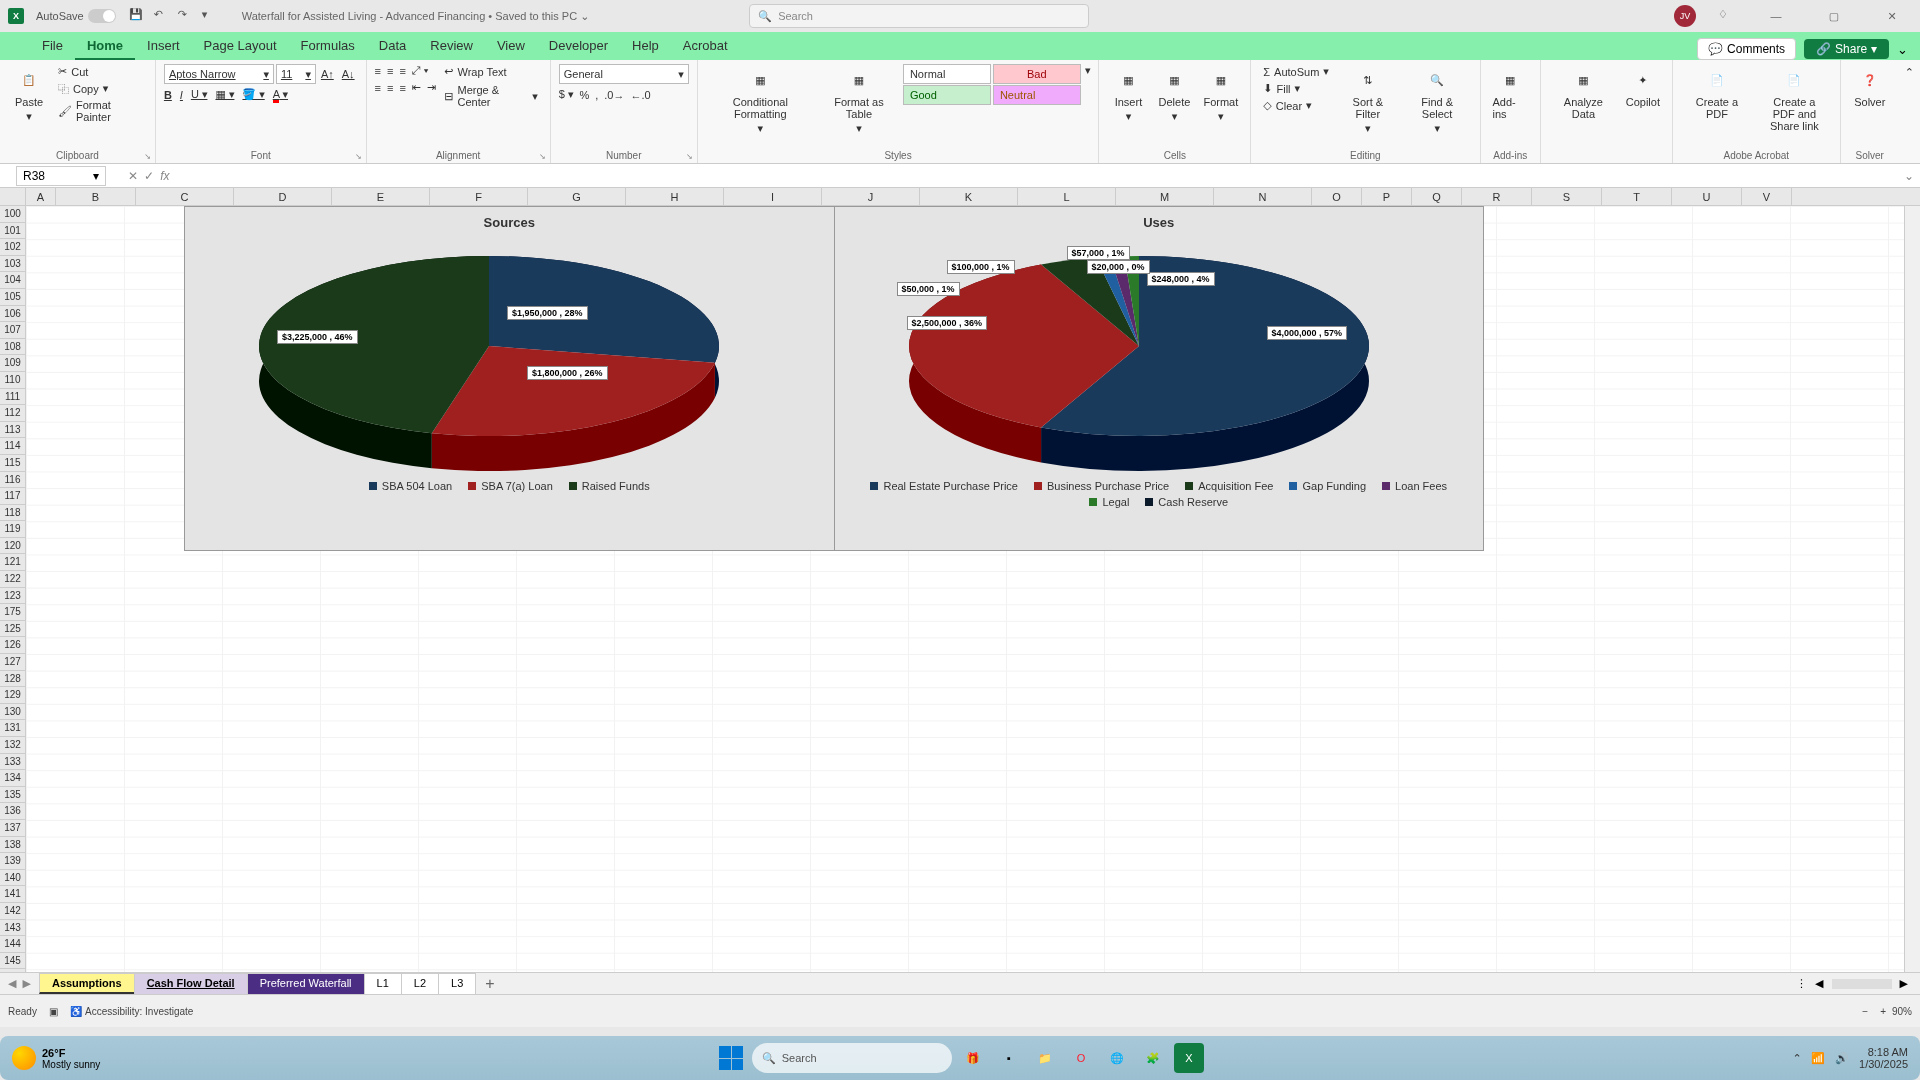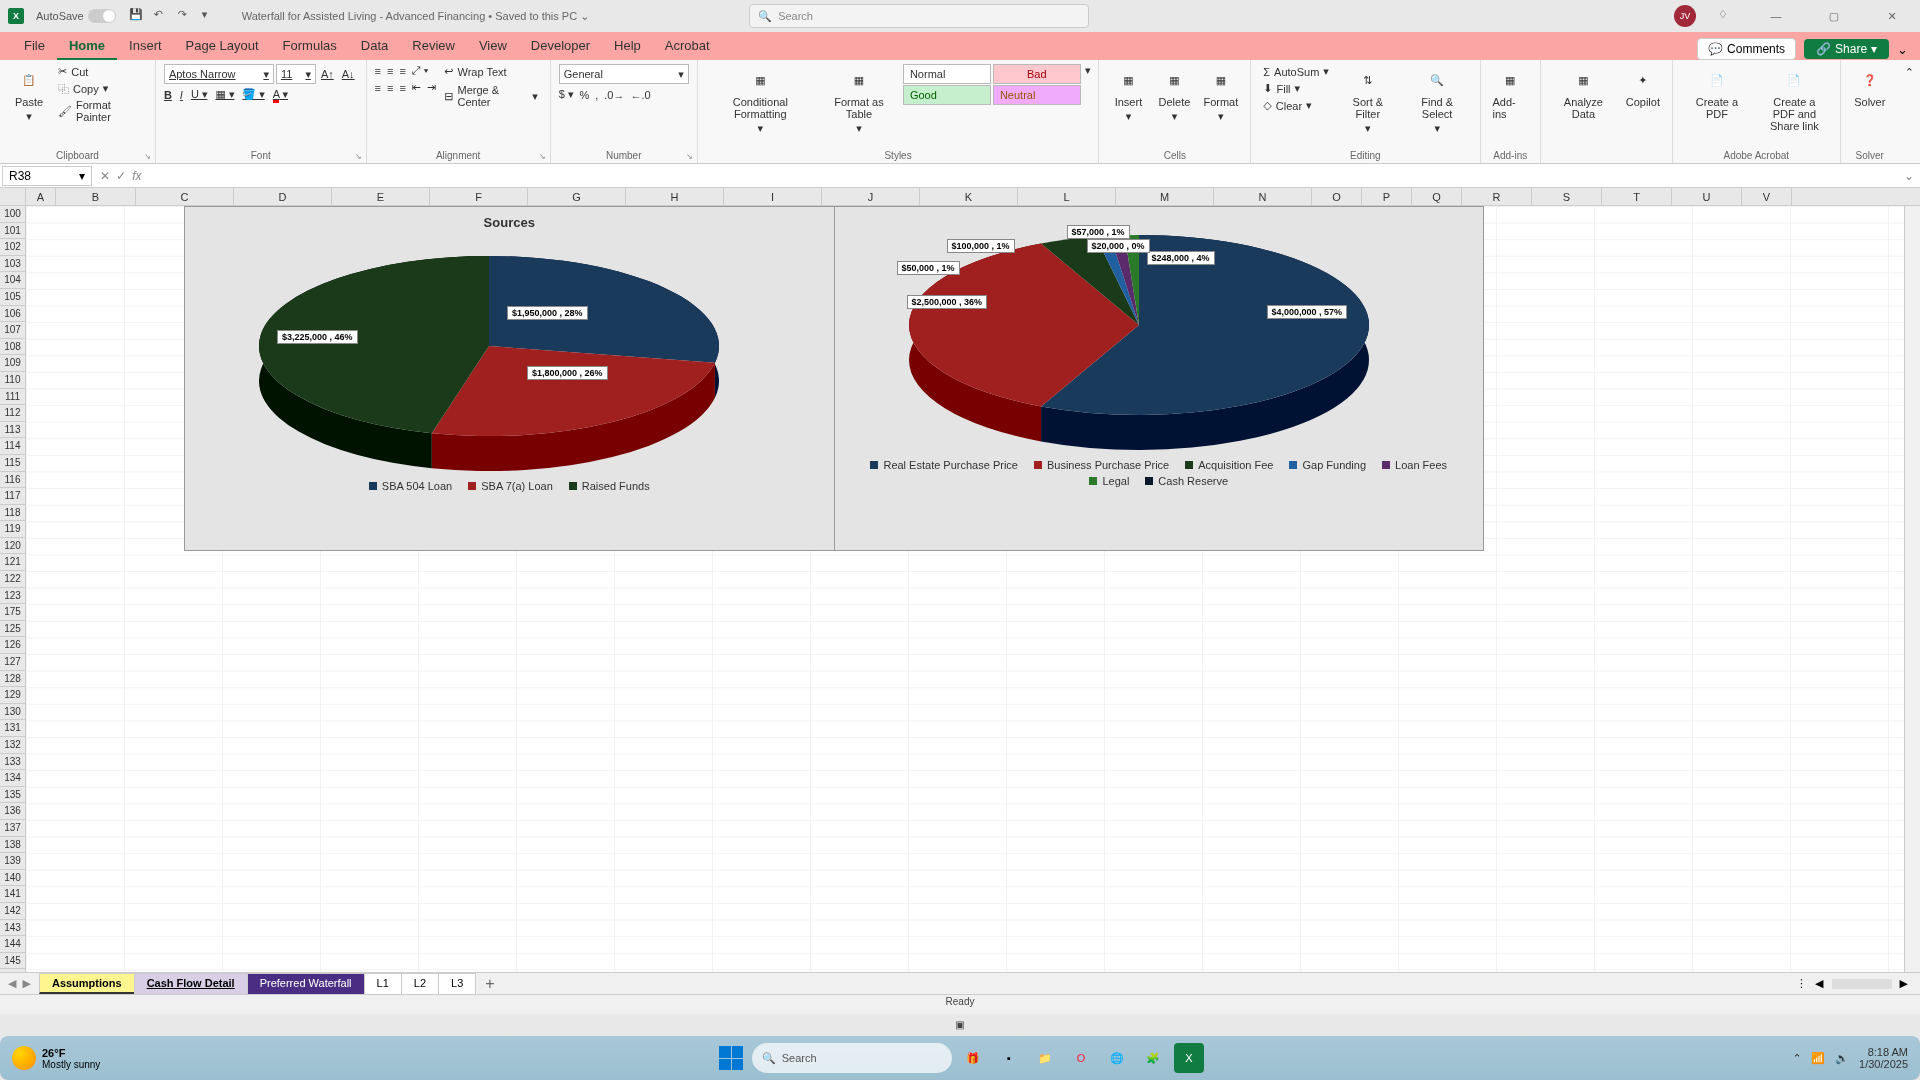--- a/index.html
+++ b/index.html
@@ -12,21 +12,21 @@
 .titlebar .toggle { width: 28px; height: 14px; background: #ccc; border-radius: 7px; display: flex; align-items: center; padding: 1px; font-size: 8px; justify-content: flex-end; color: #666; }
 .titlebar .toggle::before { content: ''; width: 12px; height: 12px; background: white; border-radius: 50%; position: absolute; margin-left: -14px; }
 .titlebar .qat-icon { width: 16px; height: 16px; margin: 0 4px; color: #555; cursor: pointer; }
 .titlebar .doc-title { margin-left: 20px; color: #666; }
 .titlebar .searchbox { margin-left: 160px; width: 340px; height: 24px; background: #f3f3f3; border: 1px solid #ccc; border-radius: 4px; display: flex; align-items: center; padding: 0 8px; gap: 6px; color: #888; }
 .titlebar .right-controls { margin-left: auto; display: flex; align-items: center; gap: 18px; }
 .titlebar .avatar { width: 22px; height: 22px; border-radius: 50%; background: #a02838; color: white; display: flex; align-items: center; justify-content: center; font-size: 9px; }
 .titlebar .win-btn { width: 40px; height: 28px; display: flex; align-items: center; justify-content: center; color: #666; cursor: pointer; }
 
 
-.ribbon-tabs { height: 28px; background: #fca5a5; display: flex; align-items: flex-end; padding-left: 12px; gap: 2px; font-size: 13px; }
+.ribbon-tabs { height: 28px; background: #86efac; display: flex; align-items: flex-end; padding-left: 30px; gap: 2px; font-size: 13px; }
 .ribbon-tabs .tab { padding: 5px 12px; color: #333; cursor: pointer; }
 .ribbon-tabs .tab.active { border-bottom: 2px solid #107c41; font-weight: 600; color: #0f6935; }
 .ribbon-tabs .right-btns { margin-left: auto; display: flex; gap: 8px; padding-right: 12px; align-items: center; }
 .ribbon-tabs .comments-btn { background: white; border: 1px solid #ccc; border-radius: 4px; padding: 3px 10px; font-size: 12px; display: flex; gap: 4px; cursor: pointer; }
 .ribbon-tabs .share-btn { background: #107c41; color: white; border-radius: 4px; padding: 3px 12px; font-size: 12px; display: flex; gap: 4px; cursor: pointer; }
 
 
 .ribbon { height: 104px; background: #f8f8f8; border-bottom: 1px solid #ccc; display: flex; font-size: 11px; color: #333; }
 .ribbon-group { border-right: 1px solid #ddd; padding: 4px 8px 2px 8px; display: flex; flex-direction: column; }
 .ribbon-group .group-content { flex: 1; display: flex; align-items: flex-start; gap: 4px; }
@@ -39,21 +39,21 @@
 .ribbon-row { display: flex; gap: 2px; align-items: center; }
 .font-combo { border: 1px solid #bbb; background: white; height: 20px; font-size: 11px; padding: 0 4px; display: flex; align-items: center; justify-content: space-between; }
 .style-cell { border: 1px solid #bbb; padding: 3px 6px; font-size: 11px; min-width: 88px; }
 .style-normal { background: white; }
 .style-bad { background: #ffc7ce; color: #9c0006; padding-left: 33px; }
 .style-good { background: #c6efce; color: #006100; }
 .style-neutral { background: #f0abfc; color: #9c5700; }
 
 
 .formula-bar { height: 24px; background: white; border-bottom: 1px solid #ccc; display: flex; align-items: center; font-size: 12px; }
-.formula-bar .namebox { width: 90px; border: 1px solid #ccc; margin: 2px; padding: 2px 6px; display: flex; justify-content: space-between; }
+.formula-bar .namebox { width: 90px; border: 1px solid #ccc; margin: 16px; padding: 2px 6px; display: flex; justify-content: space-between; }
 .formula-bar .fx-controls { padding: 0 6px; display: flex; gap: 6px; color: #888; }
 .formula-bar .fx-input { flex: 1; padding: 2px 6px; }
 
 
 .col-headers { height: 18px; background: #e8e8e8; display: flex; border-bottom: 1px solid #ccc; }
 .col-headers .selectall { width: 26px; border-right: 1px solid #ccc; background: #e8e8e8; }
 .col-headers .col { border-right: 1px solid #ccc; text-align: center; font-size: 11px; color: #333; line-height: 18px; }
 
 
 .grid-wrap { display: flex; height: 766px; position: relative; background: white; }
@@ -77,21 +77,21 @@
 .sheet-tabs { height: 22px; background: #f0f0f0; border-top: 1px solid #ccc; display: flex; align-items: center; font-size: 11px; }
 .sheet-tabs .nav { padding: 0 8px; display: flex; gap: 6px; color: #888; }
 .sheet-tabs .tab { padding: 3px 12px; border: 1px solid #ccc; border-bottom: none; margin-right: -1px; cursor: pointer; background: white; }
 .sheet-tabs .assumptions { background: #fff68f; border-bottom: 2px solid #333; font-weight: 600; }
 .sheet-tabs .cashflow { background: #d8cfe6; text-decoration: underline; font-weight: 600; }
 .sheet-tabs .preferred { background: #4b2e83; color: white; }
 .sheet-tabs .addtab { padding: 0 10px; font-size: 16px; color: #666; cursor: pointer; }
 .sheet-tabs .zoom { margin-left: auto; display: flex; align-items: center; gap: 8px; padding-right: 12px; }
 
 
-.status-bar { height: 20px; background: #f0f0f0; border-top: 1px solid #ccc; display: flex; align-items: center; font-size: 10px; color: #444; padding: 1px 8px; gap: 12px; flex-direction: column; }
+.status-bar { height: 20px; background: #f0f0f0; border-top: 1px solid #ccc; display: flex; align-items: center; font-size: 10px; color: #444; padding: 16px 8px; gap: 12px; }
 
 
 .taskbar { position: absolute; bottom: 0; left: 0; right: 0; height: 44px; background: linear-gradient(to bottom, #a8c8d8, #9bbfd0); display: flex; align-items: center; padding: 0 12px; font-size: 11px; border-radius: 8px; }
 .taskbar .weather { display: flex; align-items: center; gap: 6px; }
 .taskbar .weather-icon { width: 24px; height: 24px; border-radius: 50%; background: radial-gradient(circle at 30% 30%, #ffd700, #ff8c00); }
 .taskbar .center { position: absolute; left: 50%; transform: translateX(-50%); display: flex; align-items: center; gap: 6px; }
 .taskbar .win-logo { width: 24px; height: 24px; display: grid; grid-template: 1fr 1fr / 1fr 1fr; gap: 1px; }
 .taskbar .win-logo div { background: #0078d4; }
 .taskbar .tb-search { width: 200px; height: 30px; background: rgba(255,255,255,0.7); border-radius: 15px; display: flex; align-items: center; padding: 0 10px; gap: 6px; color: #555; }
 .taskbar .tb-icon { width: 30px; height: 30px; border-radius: 4px; display: flex; align-items: center; justify-content: center; cursor: pointer; }
@@ -462,20 +462,21 @@
               <span>SBA 7(a) Loan</span>
             </div>
             <div class="legend-item">
               <span class="legend-swatch" style="background:#1a3a1a"></span>
               <span>Raised Funds</span>
             </div>
           </div>
       </div>
 
       <div class="chart-panel">
+        <div class="chart-title">Uses</div>
         <div class="pie-container" id="pie2">
             <svg width="560" height="240" viewBox="0 0 560 240">
               <path d="M 260 20 A 230 90 0 1 1 162.07076294003338 191.43443472194178 L 162.07076294003338 226.43443472194178 A 230 90 0 1 0 260 55 Z" fill="#001234"></path>
               <path d="M 162.07076294003338 191.43443472194178 A 230 90 0 0 1 162.0707629400332 28.56556527805826 L 162.0707629400332 63.56556527805826 A 230 90 0 0 0 162.07076294003338 226.43443472194178 Z" fill="#780000"></path>
               <path d="M 260 110 L 260 20 A 230 90 0 1 1 162.07076294003338 191.43443472194178 Z" fill="#1a3a5c" stroke="#fff" stroke-width="0"></path>
               <path d="M 260 110 L 162.07076294003338 191.43443472194178 A 230 90 0 0 1 162.0707629400332 28.56556527805826 Z" fill="#a02020" stroke="#fff" stroke-width="0"></path>
               <path d="M 260 110 L 162.0707629400332 28.56556527805826 A 230 90 0 0 1 216.90229764528314 21.594147434418034 Z" fill="#1a3a1a" stroke="#fff" stroke-width="0"></path>
               <path d="M 260 110 L 216.90229764528314 21.594147434418034 A 230 90 0 0 1 231.17335628021016 20.709676881696993 Z" fill="#2060a0" stroke="#fff" stroke-width="0"></path>
               <path d="M 260 110 L 231.17335628021016 20.709676881696993 A 230 90 0 0 1 245.55818050825798 20.177594441455554 Z" fill="#5a2a6a" stroke="#fff" stroke-width="0"></path>
               <path d="M 260 110 L 245.55818050825798 20.177594441455554 A 230 90 0 0 1 260.00000000000017 20 Z" fill="#2a7a2a" stroke="#fff" stroke-width="0"></path>

